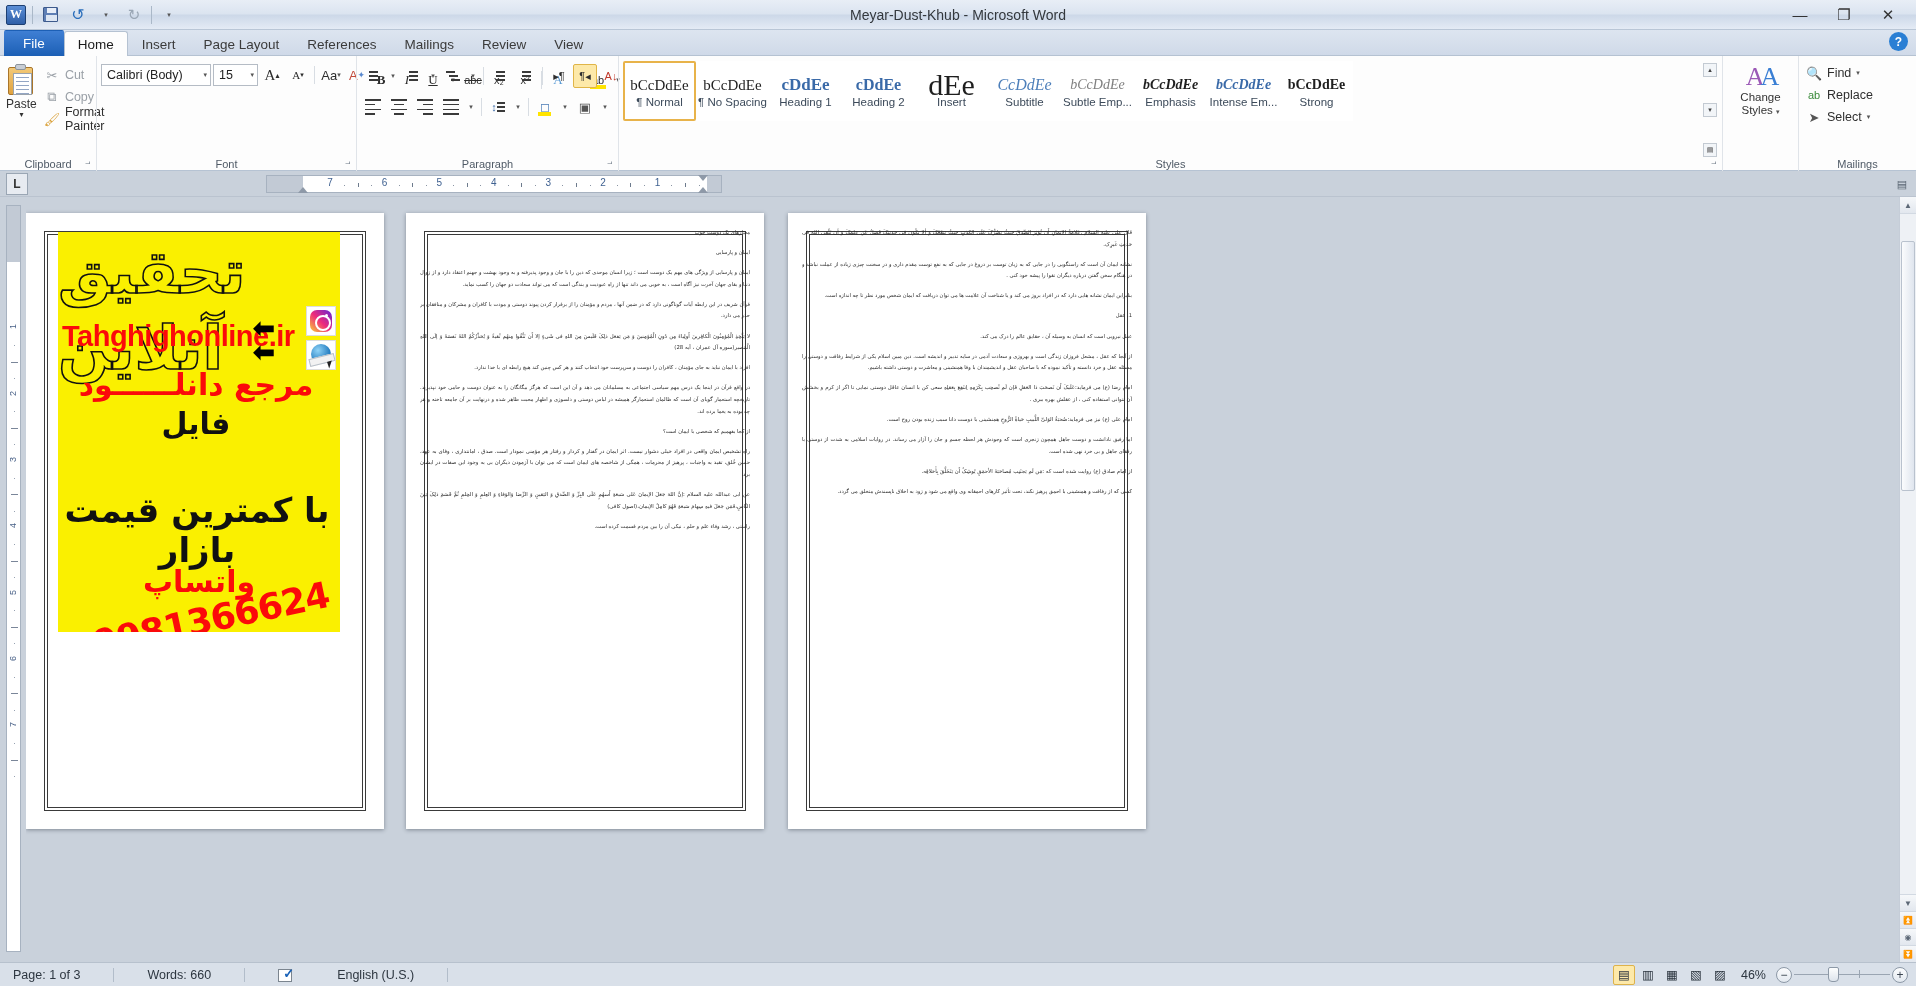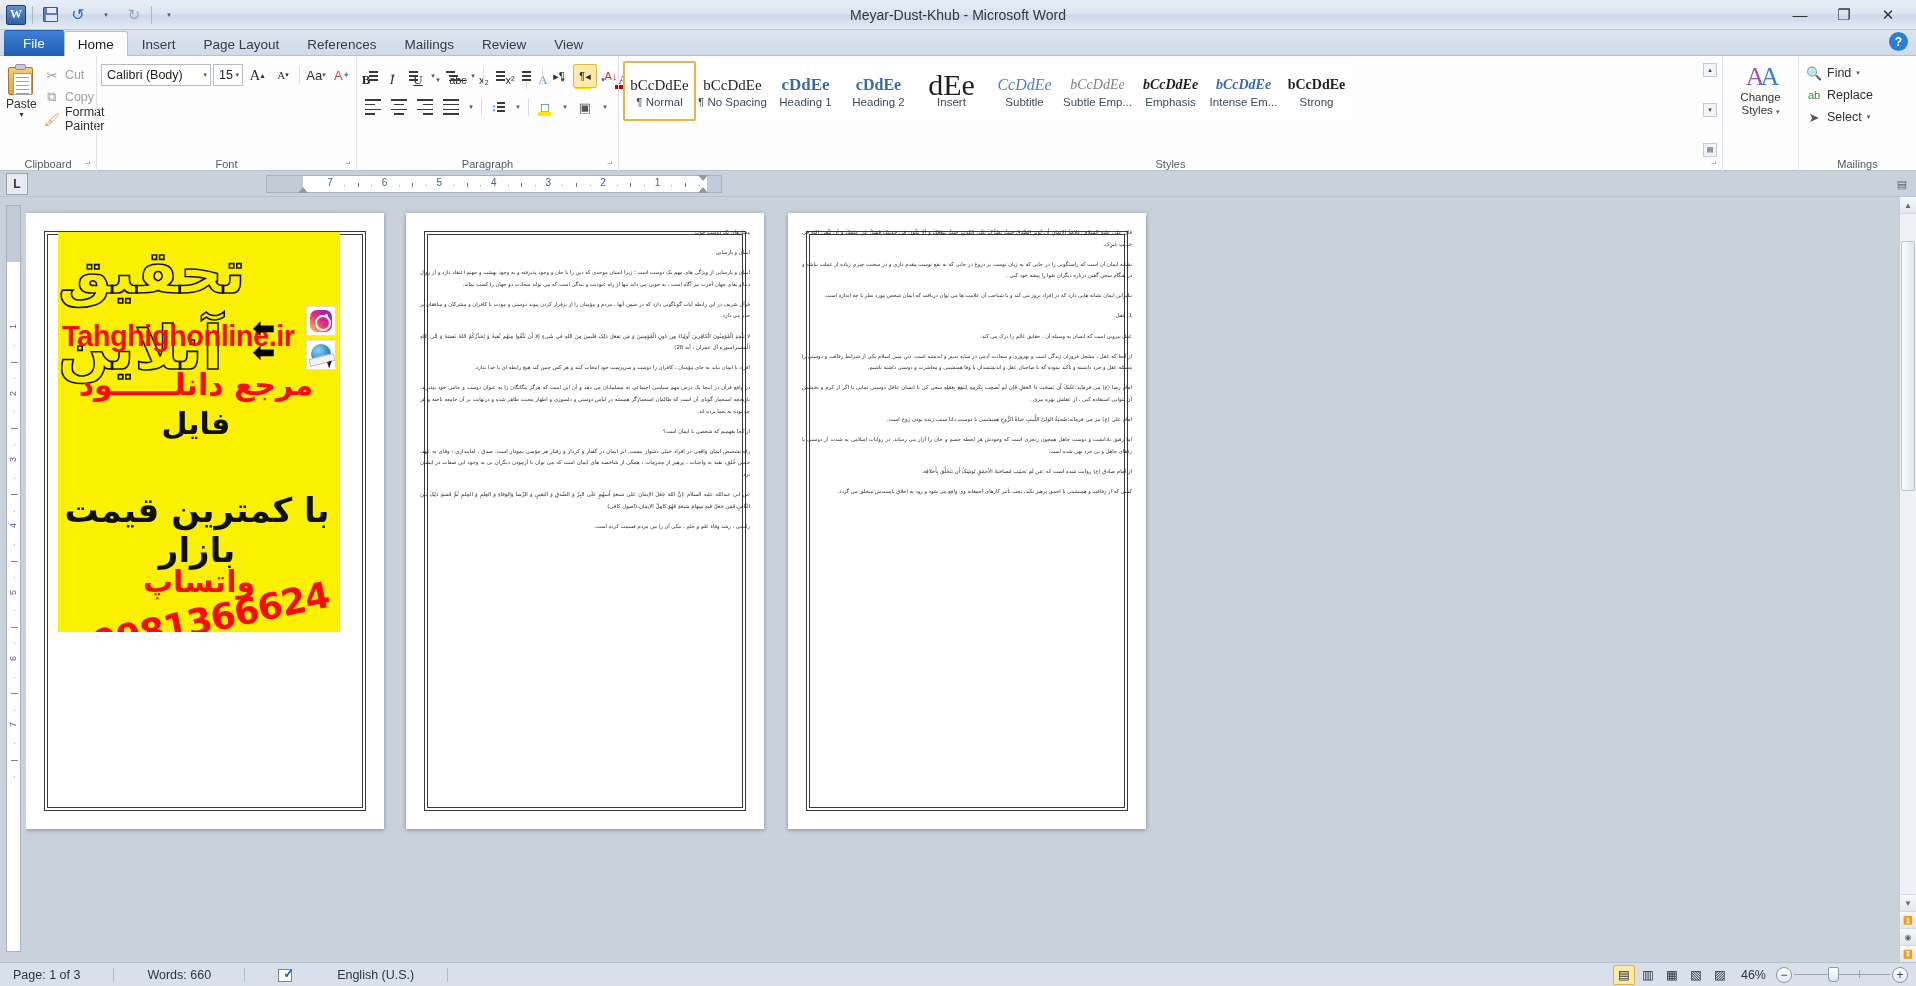--- a/index.html
+++ b/index.html
@@ -107,21 +107,21 @@
   
   .g-font{ width:260px; }
   .frow{ display:flex;align-items:center;gap:2px; height:26px; }
   .frow.r2{ margin-top:5px; }
   .fontbox{
     height:22px;width:110px;border:1px solid #b5bcc5;background:#fff;
     display:flex;align-items:center;justify-content:space-between;
     padding:0 3px 0 5px;font-size:12.5px;color:#222;cursor:default;
   }
   .sizebox{
-    height:22px;width:30px;border:1px solid #b5bcc5;background:#fff;
+    height:22px;width:45px;border:1px solid #b5bcc5;background:#fff;
     display:flex;align-items:center;justify-content:space-between;
     padding:0 3px 0 5px;font-size:12.5px;color:#222;cursor:default;
   }
   .cv{font-size:7px;color:#555;}
   .tbtn{ min-width:24px;height:24px;display:flex;align-items:center;justify-content:center;
          font-size:13px;color:#2d2d2d;border:1px solid transparent;border-radius:2px;cursor:default;}
   .tbtn.on{background:#fde9a9;border-color:#e0b548;}
   .tbtn.sm{font-size:11px;}
   .vsep{width:1px;height:18px;background:#d8dde3;margin:0 2px;}
   .growA{font-family:"Liberation Serif",serif;font-size:15px;}

